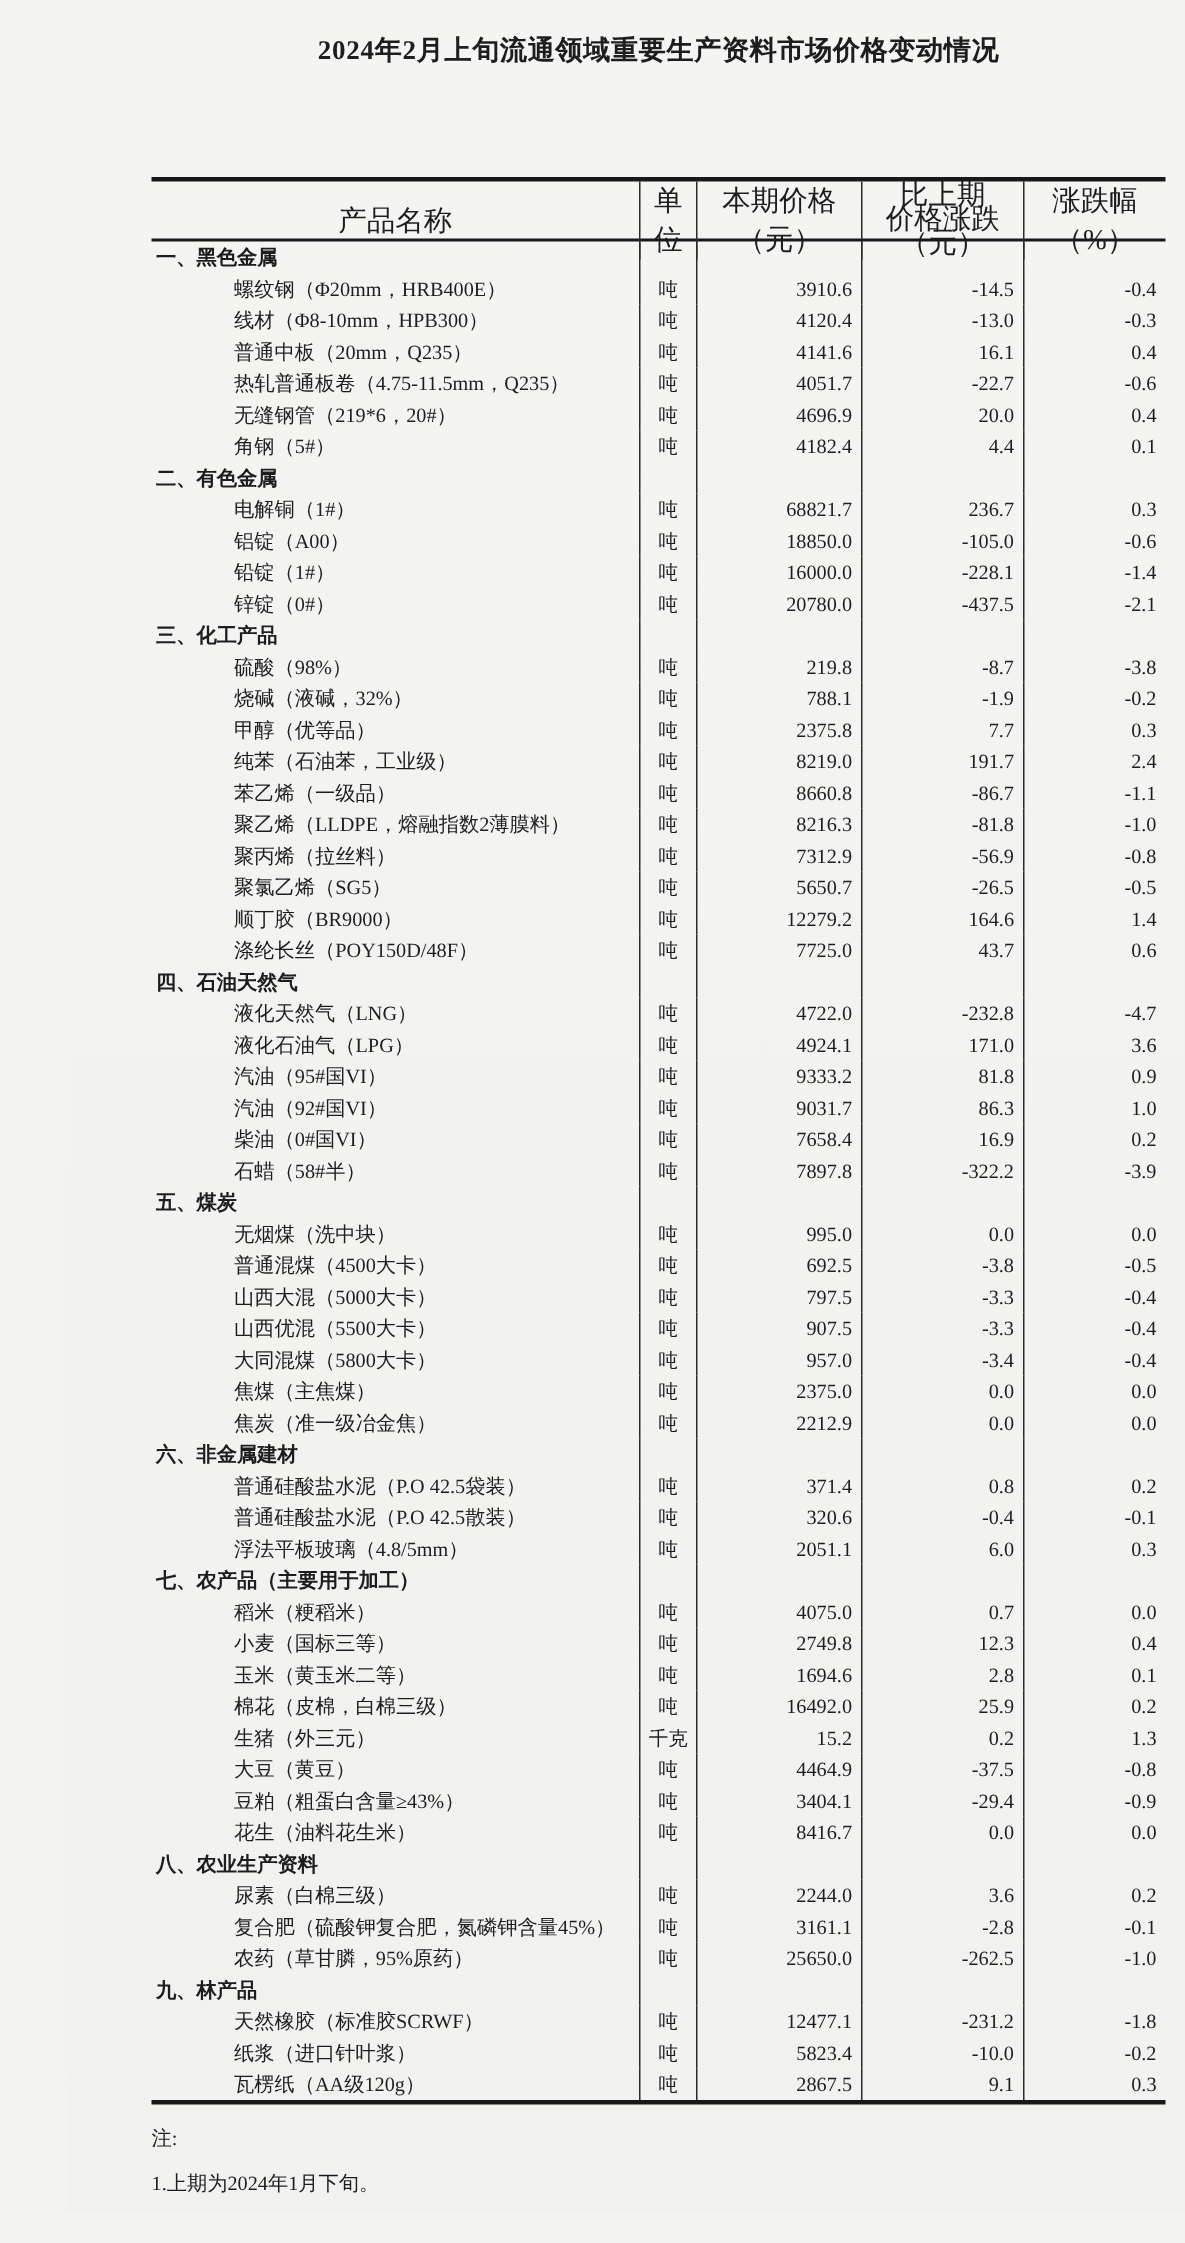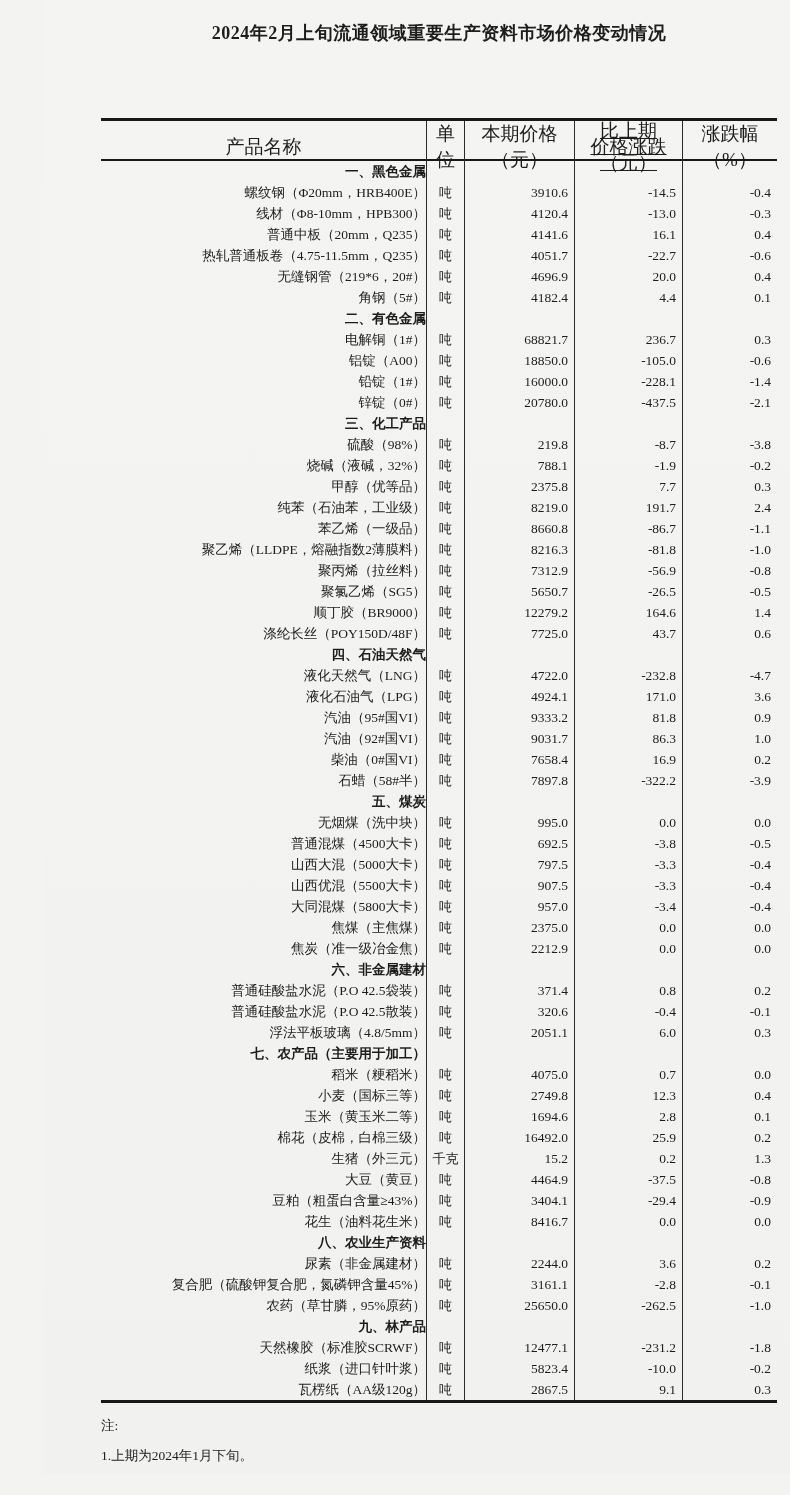--- a/index.html
+++ b/index.html
@@ -39,34 +39,34 @@
     border-bottom: 2px solid #181818;
     font-size: 19px;
   }
   .th {
     display: flex;
     align-items: center;
     justify-content: center;
     text-align: center;
   }
   .th:nth-child(n+2) { border-left: 1px solid #2b2b2b; }
-  .th-change { flex-direction: column; line-height: 16px; text-decoration: underline; }
+  .th-change { flex-direction: column; line-height: 16px; }
   .row {
     display: grid;
     grid-template-columns: 325px 38px 110px 108px 95px;
     height: 21px;
     line-height: 21px;
     font-size: 13.5px;
   }
   .c {
     overflow: hidden;
     white-space: nowrap;
   }
   .c:nth-child(n+2) { border-left: 1px solid #2b2b2b; }
-  .c.product { padding-left: 55px; text-align: right; }
+  .c.product { padding-left: 55px; text-align: left; }
   .row.section .c.product { padding-left: 3px; font-weight: 700; }
   .c.unit { text-align: center; font-size: 13px; }
   .c.price, .c.change, .c.pct { text-align: right; padding-right: 6px; }
   .notes {
     position: absolute;
     left: 57px;
     top: 1411px;
     font-size: 13.5px;
     line-height: 30px;
   }
@@ -448,21 +448,21 @@
           <div class="c pct">0.0</div>
         </div>
         <div class="row section">
           <div class="c product">八、农业生产资料</div>
           <div class="c unit"></div>
           <div class="c price"></div>
           <div class="c change"></div>
           <div class="c pct"></div>
         </div>
         <div class="row">
-          <div class="c product">尿素（非金属建材）</div>
+          <div class="c product">尿素（白棉三级）</div>
           <div class="c unit">吨</div>
           <div class="c price">2244.0</div>
           <div class="c change">3.6</div>
           <div class="c pct">0.2</div>
         </div>
         <div class="row">
           <div class="c product">复合肥（硫酸钾复合肥，氮磷钾含量45%）</div>
           <div class="c unit">吨</div>
           <div class="c price">3161.1</div>
           <div class="c change">-2.8</div>

